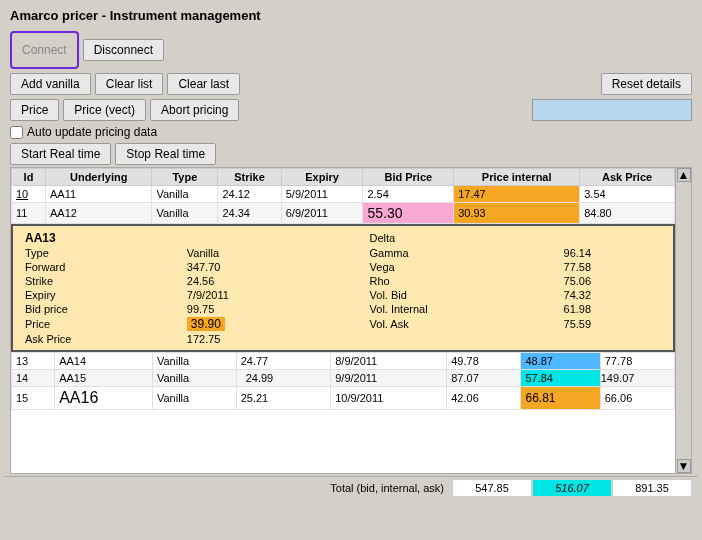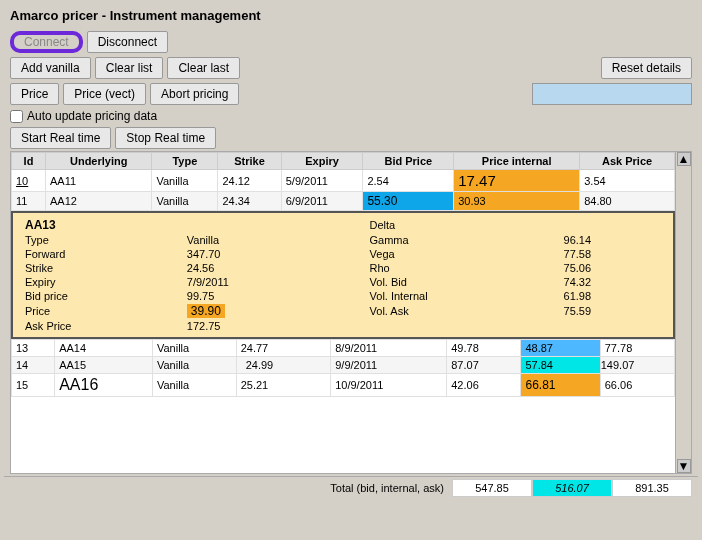--- a/index.html
+++ b/index.html
@@ -1,21 +1,21 @@
 <!DOCTYPE html>
 <html><head>
   <meta charset="utf-8">
   <style>
     * { box-sizing: border-box; margin: 0; padding: 0; font-family: Arial, sans-serif; font-size: 12px; }
     body { background: #d4d0c8; width: 702px; height: 540px; overflow: hidden; }
     .window { background: #d4d0c8; padding: 4px; height: 503px; display: flex; flex-direction: column; }
     .title-bar { background: #d4d0c8; padding: 4px 6px 6px 6px; font-size: 13px; font-weight: bold; color: #000; }
     .toolbar-row { display: flex; align-items: center; gap: 4px; padding: 2px 6px; }
     .btn { background: #e8e8e8; border: 1px solid #999; padding: 3px 10px; cursor: pointer; font-size: 12px; border-radius: 2px; }
-    .btn-disabled { background: #d4d0c8; border: 4px solid #6d28d9; padding: 0 10px; font-size: 12px; border-radius: 10px; color: #888; }
+    .btn-disabled { background: #d4d0c8; border: 2px solid #6d28d9; padding: 10px 10px; font-size: 12px; border-radius: 4px; color: #888; }
     .input-box { background: #b8d8f0; border: 1px solid #999; width: 160px; height: 22px; }
     .checkbox-row { display: flex; align-items: center; gap: 4px; padding: 2px 6px; }
     table { width: 100%; border-collapse: collapse; }
     .detail-panel { background: #fde8b0; border: 2px solid #555; padding: 4px 6px; font-size: 11px; }
     .detail-panel table { background: transparent; }
     .detail-panel table td { border: none; padding: 1px 6px; background: transparent; font-size: 11px; }
     .detail-price { background: #f5a623; padding: 0 4px; display: inline-block; }
     .footer-row { display: flex; align-items: center; background: #d4d0c8; padding: 2px 6px; border-top: 1px solid #aaa; }
     .footer-label { flex: 1; text-align: right; padding-right: 8px; font-size: 11px; }
     .footer-cell { width: 80px; text-align: center; border: 1px solid #ccc; padding: 2px 4px; font-size: 11px; background: #fff; }
@@ -77,30 +77,30 @@
             </tr>
         </thead>
         <tbody id="table-body-top">
             <tr>
               <td style="border: 1px solid rgb(224, 224, 224); padding: 2px 4px; font-size: 11px; background: rgb(255, 255, 255); text-decoration: underline;">10</td>
               <td style="border: 1px solid rgb(224, 224, 224); padding: 2px 4px; font-size: 11px; background: rgb(255, 255, 255);">AA11</td>
               <td style="border: 1px solid rgb(224, 224, 224); padding: 2px 4px; font-size: 11px; background: rgb(255, 255, 255);">Vanilla</td>
               <td style="border: 1px solid rgb(224, 224, 224); padding: 2px 4px; font-size: 11px; background: rgb(255, 255, 255);">24.12</td>
               <td style="border: 1px solid rgb(224, 224, 224); padding: 2px 4px; font-size: 11px; background: rgb(255, 255, 255);">5/9/2011</td>
               <td style="border: 1px solid rgb(224, 224, 224); padding: 2px 4px; font-size: 11px; background: rgb(255, 255, 255);">2.54</td>
-              <td style="border: 1px solid rgb(224, 224, 224); padding: 2px 4px; font-size: 15px; background: rgb(245, 166, 35);">17.47</td>
+              <td style="border: 1px solid rgb(224, 224, 224); padding: 2px 4px; font-size: 11px; background: rgb(245, 166, 35);">17.47</td>
               <td style="border: 1px solid rgb(224, 224, 224); padding: 2px 4px; font-size: 11px; background: rgb(255, 255, 255);">3.54</td>
             </tr>
             <tr>
               <td style="border: 1px solid rgb(224, 224, 224); padding: 2px 4px; font-size: 11px; background: rgb(245, 245, 245);">11</td>
               <td style="border: 1px solid rgb(224, 224, 224); padding: 2px 4px; font-size: 11px; background: rgb(245, 245, 245);">AA12</td>
               <td style="border: 1px solid rgb(224, 224, 224); padding: 2px 4px; font-size: 11px; background: rgb(245, 245, 245);">Vanilla</td>
               <td style="border: 1px solid rgb(224, 224, 224); padding: 2px 4px; font-size: 11px; background: rgb(245, 245, 245);">24.34</td>
               <td style="border: 1px solid rgb(224, 224, 224); padding: 2px 4px; font-size: 11px; background: rgb(245, 245, 245);">6/9/2011</td>
-              <td style="border: 1px solid rgb(224, 224, 224); padding: 2px 4px; font-size: 12px; background: #0ea5e9;">55.30</td>
+              <td style="border: 1px solid rgb(224, 224, 224); padding: 2px 4px; font-size: 14px; background: #f9a8d4;">55.30</td>
               <td style="border: 1px solid rgb(224, 224, 224); padding: 2px 4px; font-size: 11px; background: rgb(245, 166, 35);">30.93</td>
               <td style="border: 1px solid rgb(224, 224, 224); padding: 2px 4px; font-size: 11px; background: rgb(245, 245, 245);">84.80</td>
             </tr>
           </tbody>
       </table>
 
       <div class="detail-panel">
         <table>
           <tbody>
               <tr>

